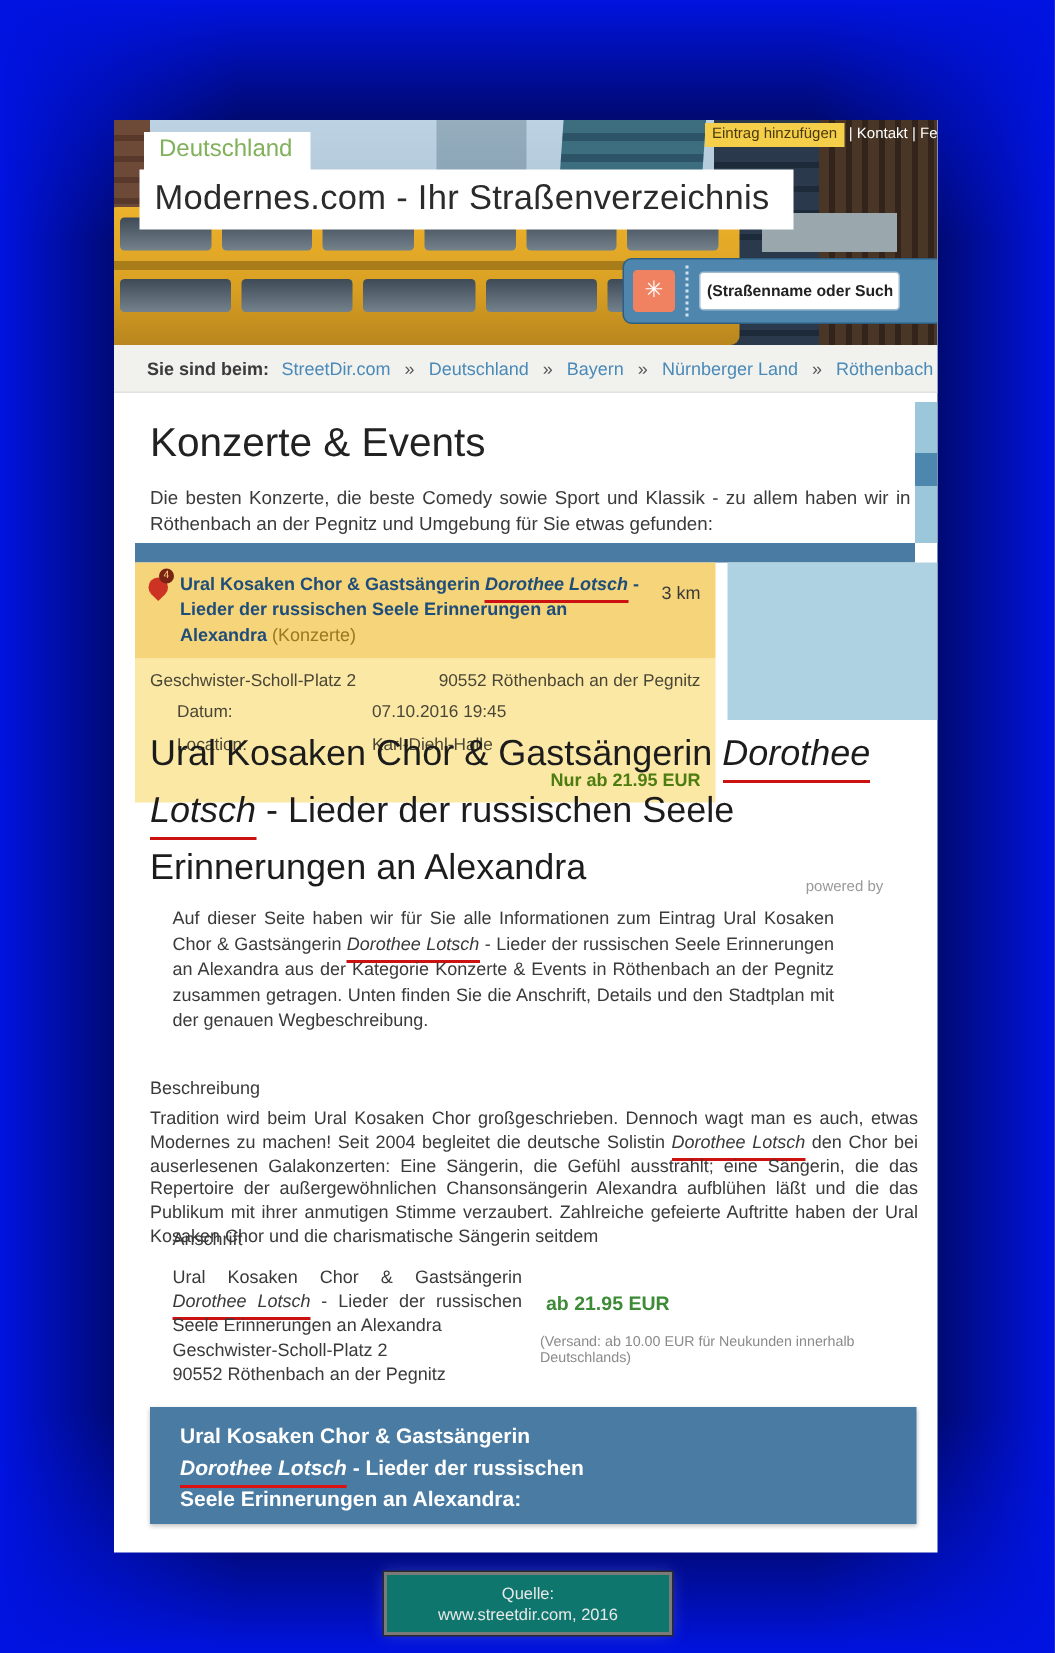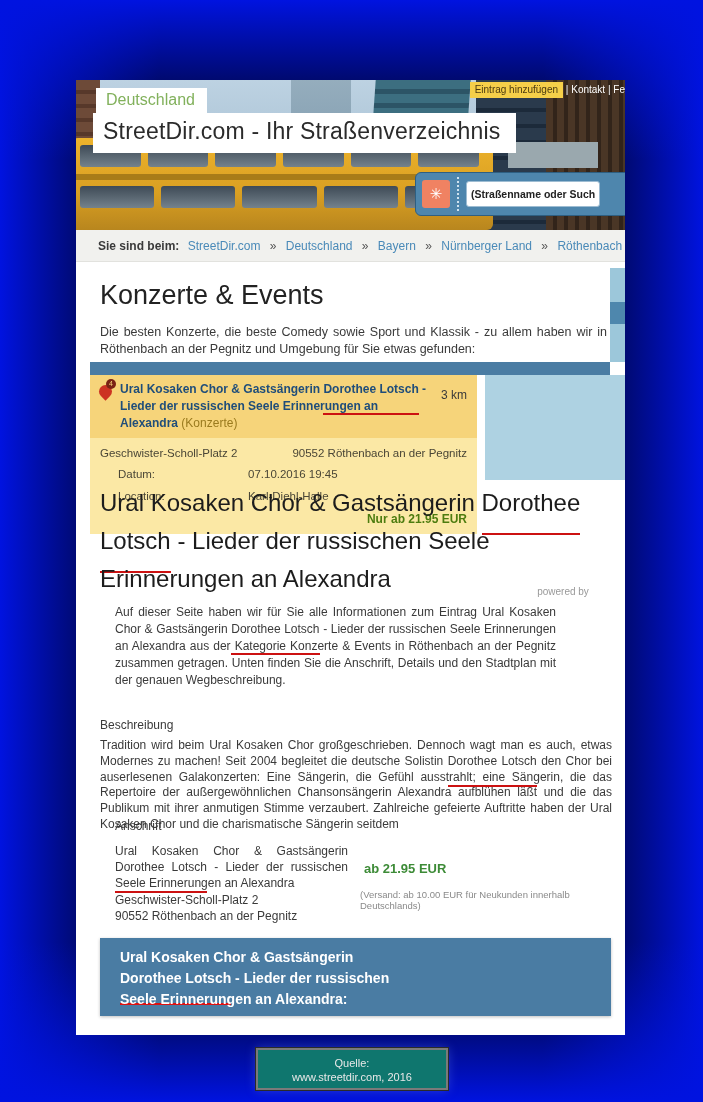--- a/index.html
+++ b/index.html
@@ -78,21 +78,21 @@
   .event-cat { color:#9a7a1e; font-weight:normal; }
   .event-dist { float:right; color:#3a3a3a; margin:6px 0 0 6px; font-size:12px; }
   .event-body { background:#fbe8a5; padding:9px 10px 8px; color:#4a4636; }
   .row1 { display:flex; justify-content:space-between; margin-bottom:9px; }
   .kv { display:flex; margin:0 0 10px 18px; }
   .kv .k { width:130px; }
   .event-price { text-align:right; color:#4d7c0f; font-weight:bold; font-size:12px; margin-top:4px; }
   .map-box { position:absolute; left:409px; top:295px; width:140px; height:105px; background:#aed2e2; }
   .h2 { position:absolute; left:24px; top:404px; width:505px; font-size:24px; font-weight:400;
     color:#1c1c1c; line-height:38px; }
-  .uname { border-bottom:2px solid #cc1111; padding-bottom:17px; }
+  .uname { border-bottom:2px solid #cc1111; padding-bottom:4px;font-style:italic; }
   .powered { position:absolute; left:440px; top:506px; width:94px; text-align:center;
     font-size:10px; color:#999; }
   .intro2 { position:absolute; left:39px; top:524px; width:441px; font-size:12px; line-height:1.42;
     color:#3a3a3a; text-align:justify; }
   .sec-h { position:absolute; left:24px; font-size:14.5px; color:#e2725b; }
   .sec-h.desc { top:638px; } .sec-h.addr { top:738px; }
   .desc { position:absolute; left:24px; top:658px; width:512px; font-size:12px; line-height:1.32;
     color:#3a3a3a; text-align:justify; }
   .addr { position:absolute; left:39px; top:763px; width:233px; font-size:12px; line-height:1.35;
     color:#3a3a3a; text-align:justify; }
@@ -133,21 +133,21 @@
       <div class="bus-stripe"></div>
       <div class="bus-win-bot">
           <span></span>
           <span></span>
           <span></span>
           <span></span>
           <span></span>
         </div>
     </div>
     <div class="country-badge">Deutschland</div>
-    <div class="title-box">StreetDir.com - Ihr Straßenverzeichnis</div>
+    <div class="title-box">Modernes.com - Ihr Straßenverzeichnis</div>
     <div class="top-nav">
       <span class="badge">Eintrag hinzufügen</span>
       <span>|</span>
       <span>Kontakt</span>
       <span>|</span>
       <span>Fe</span>
     </div>
     <div class="search-bar">
       <div class="search-icon-box">✳</div>
       <div class="search-divider"></div>

